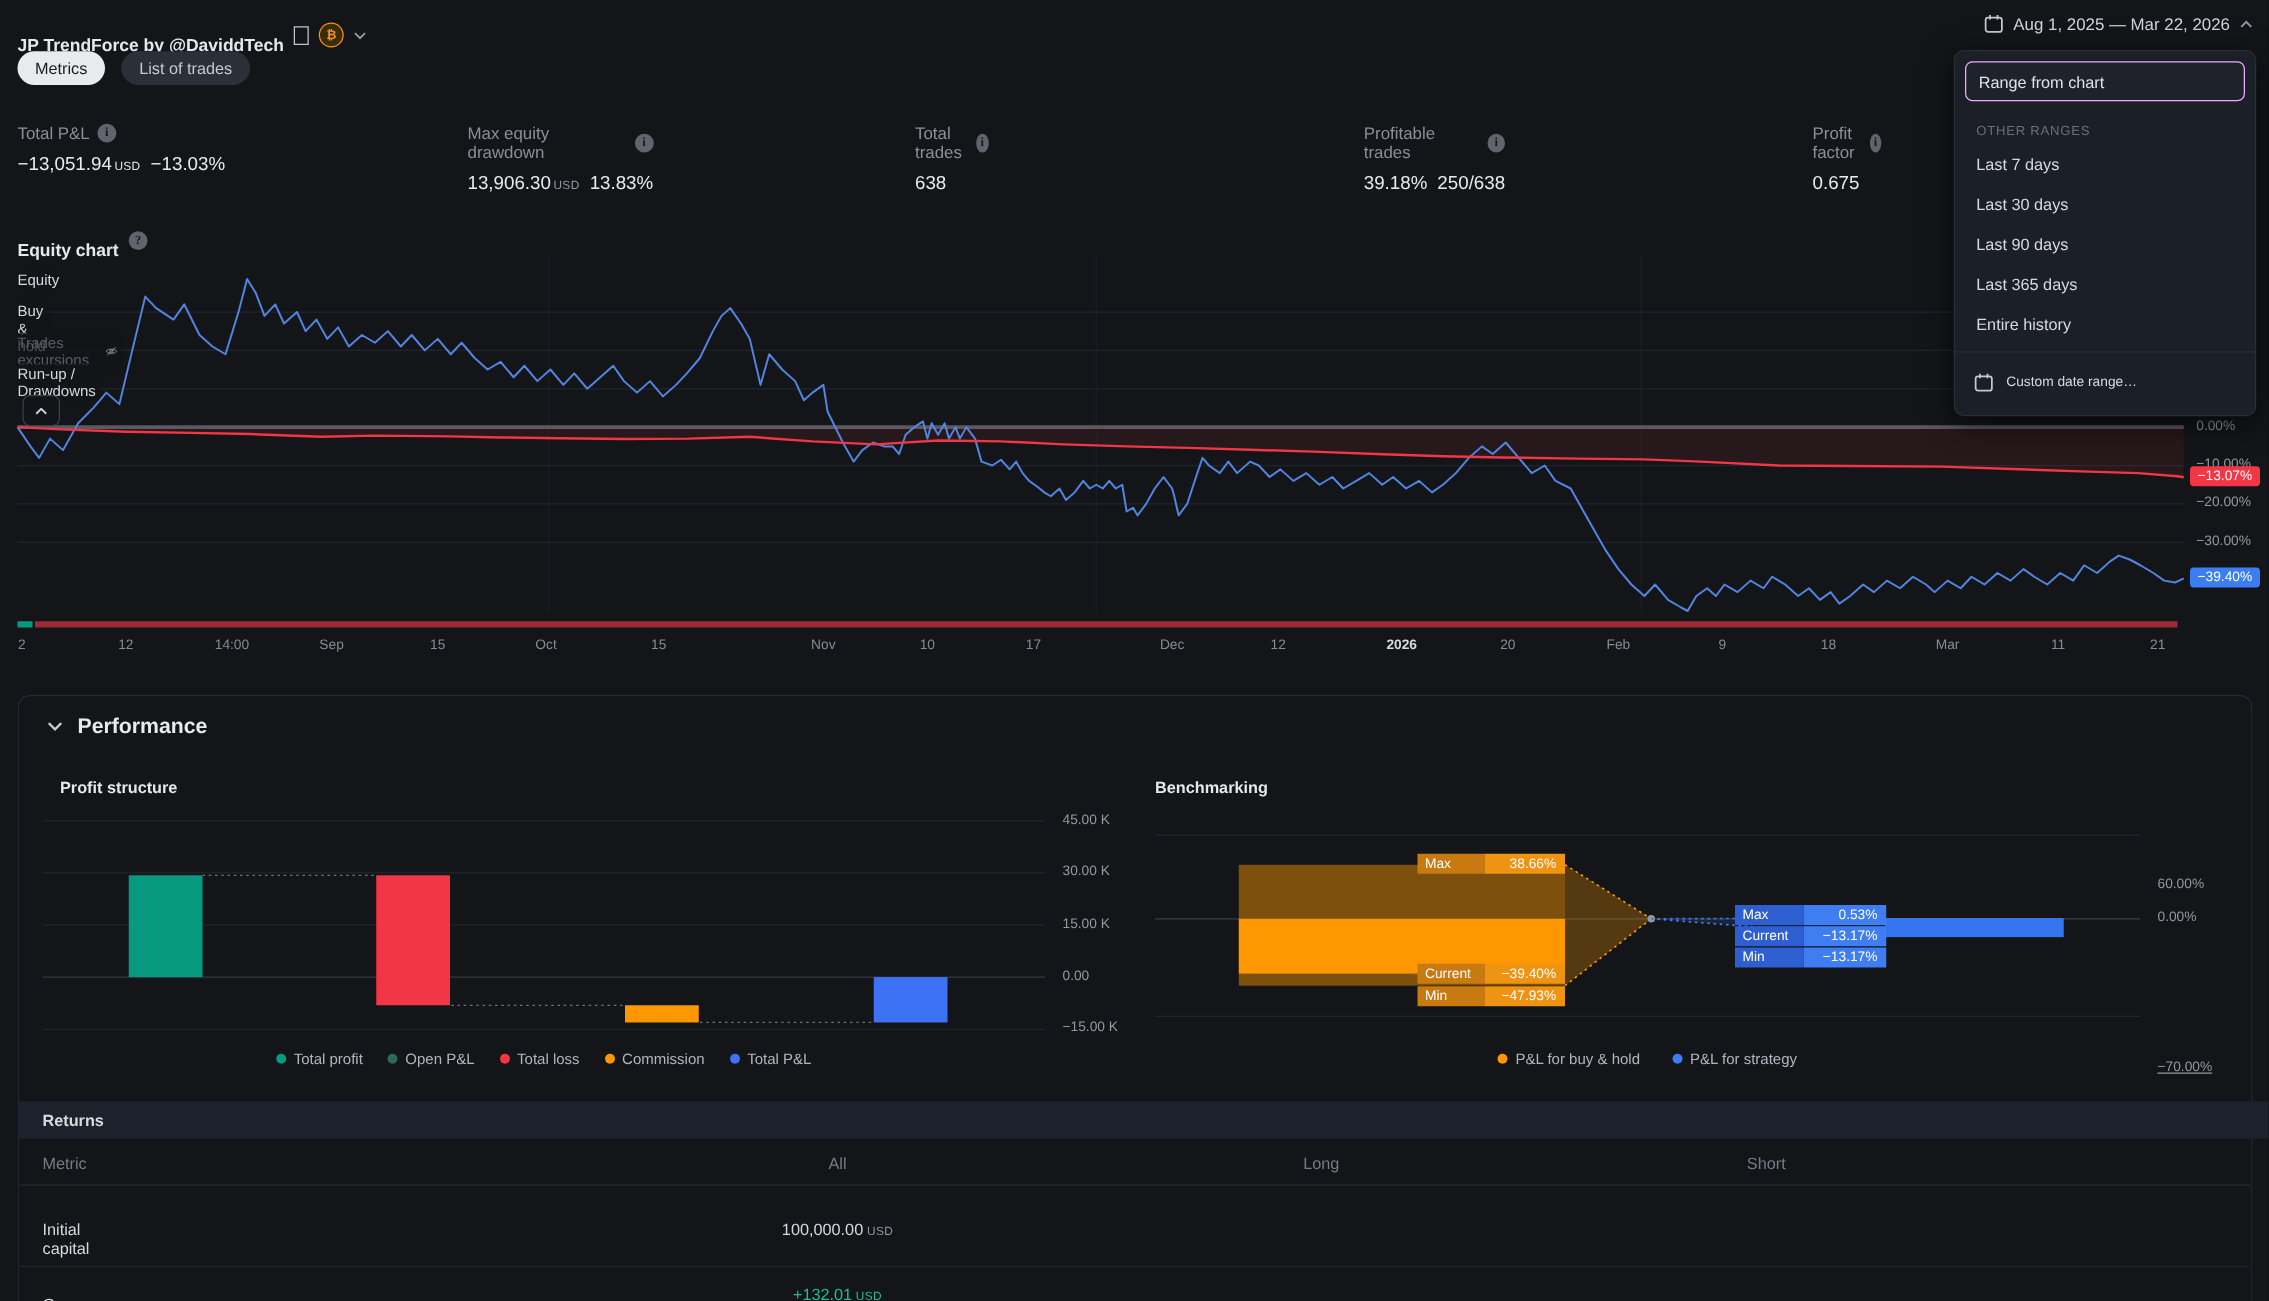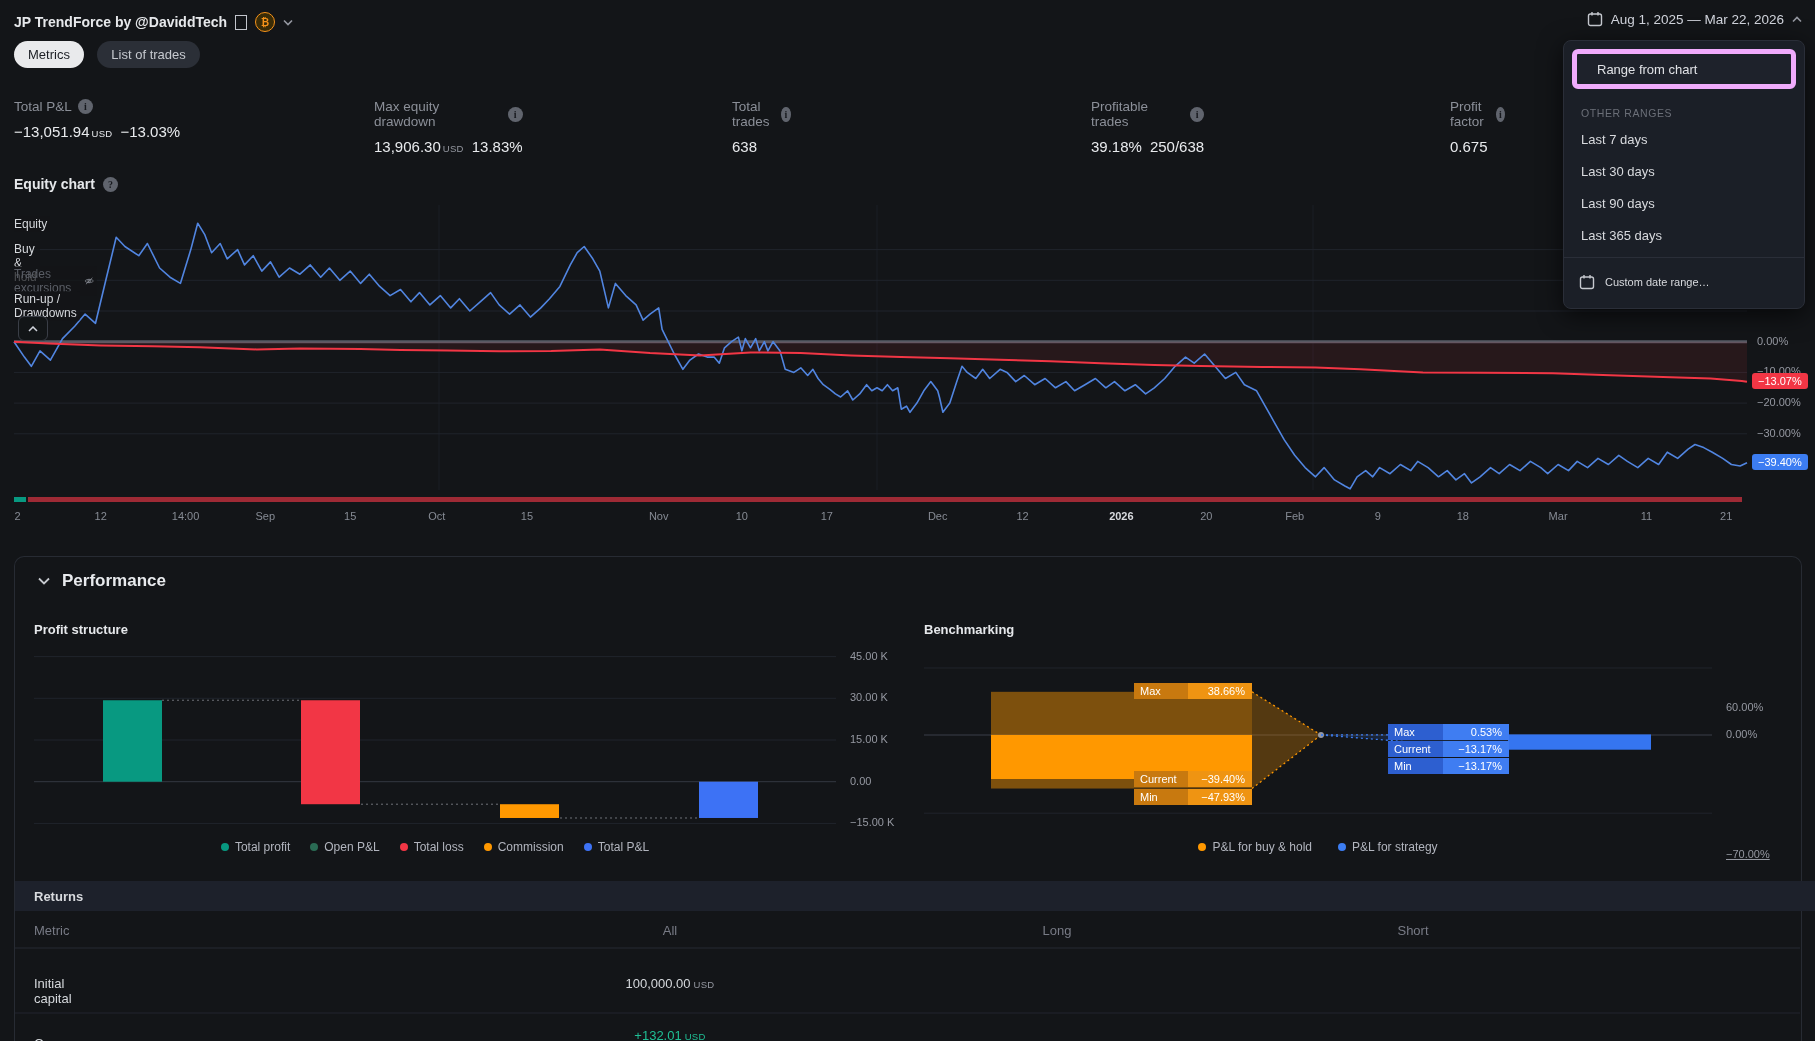--- a/index.html
+++ b/index.html
@@ -1,19 +1,19 @@
 <!DOCTYPE html>
 <html><head>
 <meta charset="utf-8">
 <style>
   html,body{margin:0;padding:0;background:#0d0f12;}
   #app{position:relative;width:1815px;height:1041px;background:#131518;overflow:hidden;
        font-family:"Liberation Sans",sans-serif;color:#d6d9dd;}
   .abs{position:absolute;} .t-red{color:#f23645;}
-  .title{font-size:14px;font-weight:bold;color:#e6e8eb;}
+  .title{font-size:14px;font-weight:bold;color:#e6e8eb;margin-top:16px;}
   .pill{display:inline-flex;align-items:center;height:27px;padding:0 14px;border-radius:14px;
         font-size:13px;cursor:pointer;}
   .pill.active{background:#e9eaec;color:#1b1e24;}
   .pill.inactive{background:#2b2f37;color:#c6c9cf;margin-left:9px;}
   .metric-label{font-size:13.5px;color:#8b8f98;display:flex;align-items:center;gap:6px;}
   .metric-value{font-size:15px;color:#e8eaed;margin-top:9px;display:flex;align-items:baseline;gap:8px;}
   .unit{font-size:9.5px;letter-spacing:.3px;}
   .info-dot{width:15px;height:15px;border-radius:50%;background:#60646d;color:#16181d;font-size:10px;
             font-weight:bold;display:inline-flex;align-items:center;justify-content:center;font-family:"Liberation Serif",serif;}
   .axis-lab{position:absolute;font-size:11px;color:#9598a1;white-space:nowrap;}
@@ -27,22 +27,22 @@
         border-radius:10px 10px 0 0;border-bottom:none;}
   .sec-sub{position:absolute;font-size:13px;font-weight:bold;color:#e6e8eb;}
   .legend-row{position:absolute;display:flex;justify-content:center;align-items:center;gap:20px;font-size:12px;color:#b2b5be;}
   .legend-item{display:flex;align-items:center;gap:6px;}
   .dot{width:8px;height:8px;border-radius:50%;display:inline-block;}
   .bench-cellrow{position:absolute;display:flex;font-size:11px;color:#fff;}
   .bench-cellrow .lab{padding:2px 6px;}
   .bench-cellrow .val{padding:2px 7px;text-align:right;}
   .menu{position:absolute;left:1563px;top:40px;width:240px;background:#1b1f27;border:1px solid #2a2e38;
         border-radius:8px;box-shadow:0 6px 24px rgba(0,0,0,.65);z-index:20;padding-bottom:8px;}
-  .menu-input{margin:8px;height:30px;border:5px solid #f0abfc;border-radius:6px;display:flex;align-items:center;
-        padding-left:20px;font-size:13px;color:#e0e2e6;background:#1e222b;cursor:text;}
+  .menu-input{margin:8px;height:30px;border:1px solid #f0abfc;border-radius:6px;display:flex;align-items:center;
+        padding-left:10px;font-size:13px;color:#e0e2e6;background:#1e222b;cursor:text;}
   .menu-group{padding:10px 0 4px 17px;font-size:10.5px;letter-spacing:.6px;color:#6b6f78;}
   .menu-item{height:32px;display:flex;align-items:center;padding-left:17px;font-size:13px;color:#d8dade;cursor:pointer;}
   .menu-div{height:1px;background:#2a2e38;margin:6px 0;}
   .menu-custom{height:36px;display:flex;align-items:center;gap:10px;padding-left:15px;font-size:11px;color:#d8dade;cursor:pointer;}
   .ret-band{position:absolute;left:15px;top:881px;width:1785px;height:30px;background:#1d212b;
             display:flex;align-items:center;padding-left:19px;font-size:13px;font-weight:bold;color:#d8dade;}
   .ret-header{position:absolute;font-size:13px;color:#787b86;}
   .ret-cell{position:absolute;font-size:13px;color:#d6d9dd;}
   svg{display:block;}
 </style>
@@ -239,21 +239,21 @@
     </div>
 
   <div class="card"></div>
   <div class="abs" style="left:38px;top:571px;z-index:2;display:flex;align-items:center;gap:12px;cursor:pointer;">
     <svg width="12" height="8" viewBox="0 0 12 8">
       <polyline points="1,1.5 6,6.5 11,1.5" fill="none" stroke="#c6c9cf" stroke-width="1.8"></polyline>
     </svg>
     <span style="font-size:17px;font-weight:bold;color:#e8eaed;">Performance</span>
   </div>
 
-  <div class="sec-sub" style="left:34px;top:622px;z-index:2;">Profit structure</div>
+  <div class="sec-sub" style="left:48px;top:622px;z-index:2;">Profit structure</div>
   <div class="sec-sub" style="left:924px;top:622px;z-index:2;">Benchmarking</div>
 
   <div id="perf-overlays" class="abs" style="left:0;top:0;z-index:2;">
       <div class="axis-lab" style="left: 850px; top: 649.6px;">45.00 K</div>
       <div class="axis-lab" style="left: 850px; top: 691.3px;">30.00 K</div>
       <div class="axis-lab" style="left: 850px; top: 733px;">15.00 K</div>
       <div class="axis-lab" style="left: 850px; top: 774.7px;">0.00</div>
       <div class="axis-lab" style="left: 850px; top: 816.4px;">−15.00 K</div>
       <div class="legend-row" style="left: 34px; top: 840px; width: 802px;">
         <div class="legend-item">
@@ -331,20 +331,21 @@
     </div>
 
   <div class="menu">
     <div class="menu-input">Range from chart</div>
     <div class="menu-group">OTHER RANGES</div>
     <div id="menu-items">
         <div class="menu-item">Last 7 days</div>
         <div class="menu-item">Last 30 days</div>
         <div class="menu-item">Last 90 days</div>
         <div class="menu-item">Last 365 days</div>
+        <div class="menu-item">Entire history</div>
       </div>
     <div class="menu-div"></div>
     <div class="menu-custom">
       <svg width="16" height="16" viewBox="0 0 16 16">
         <rect x="1.5" y="3" width="13" height="11.5" rx="2" fill="none" stroke="#c6c9cf" stroke-width="1.4"></rect>
         <line x1="5" y1="1" x2="5" y2="4.5" stroke="#c6c9cf" stroke-width="1.4"></line>
         <line x1="11" y1="1" x2="11" y2="4.5" stroke="#c6c9cf" stroke-width="1.4"></line>
       </svg>
       <span>Custom date range…</span>
     </div>

